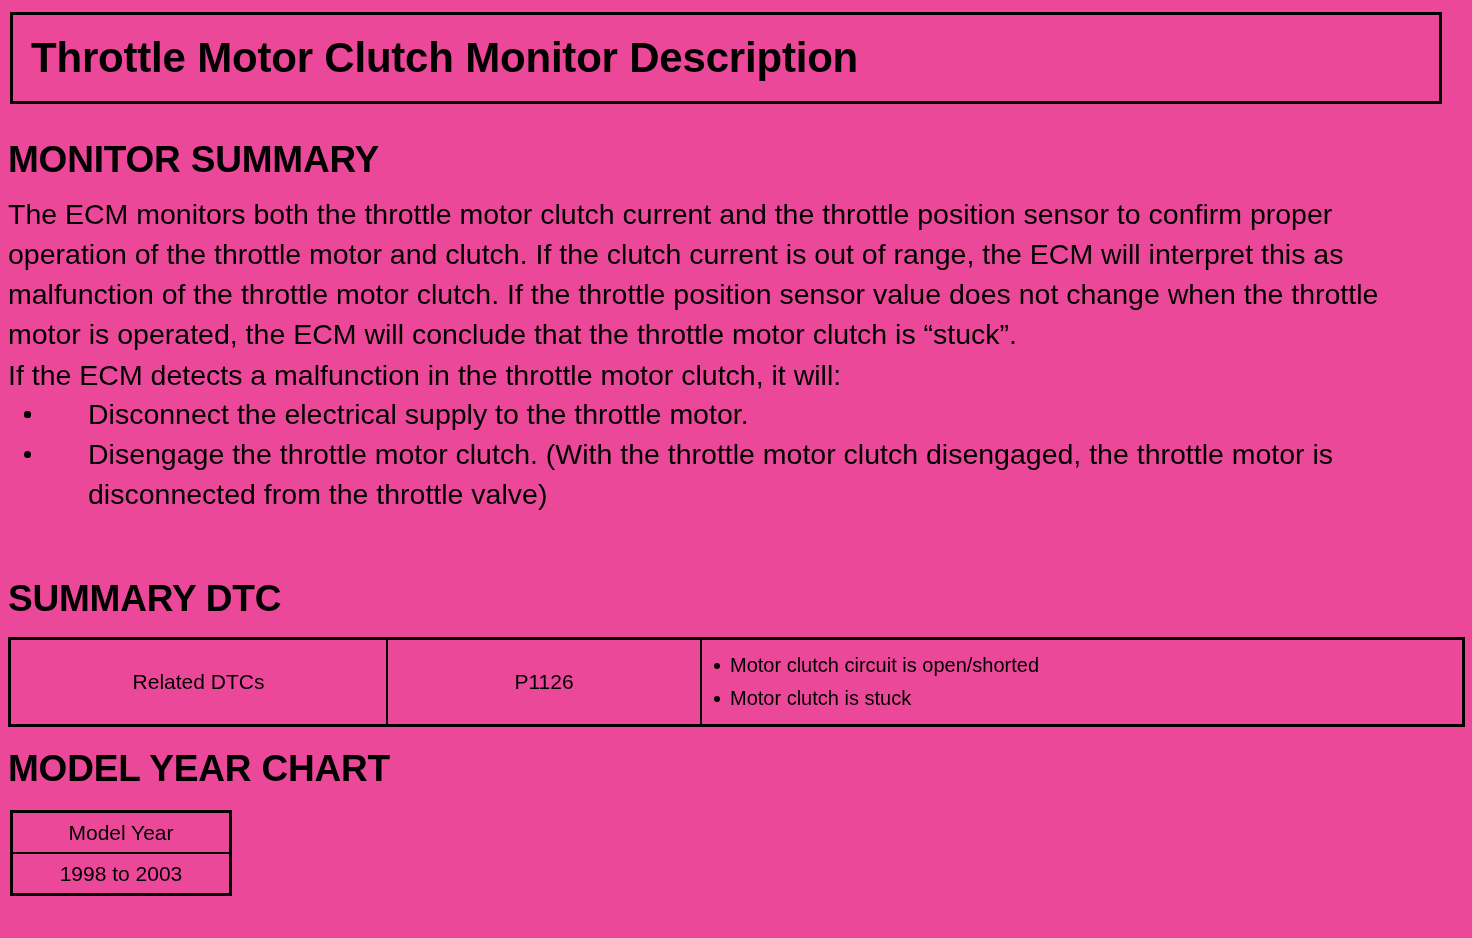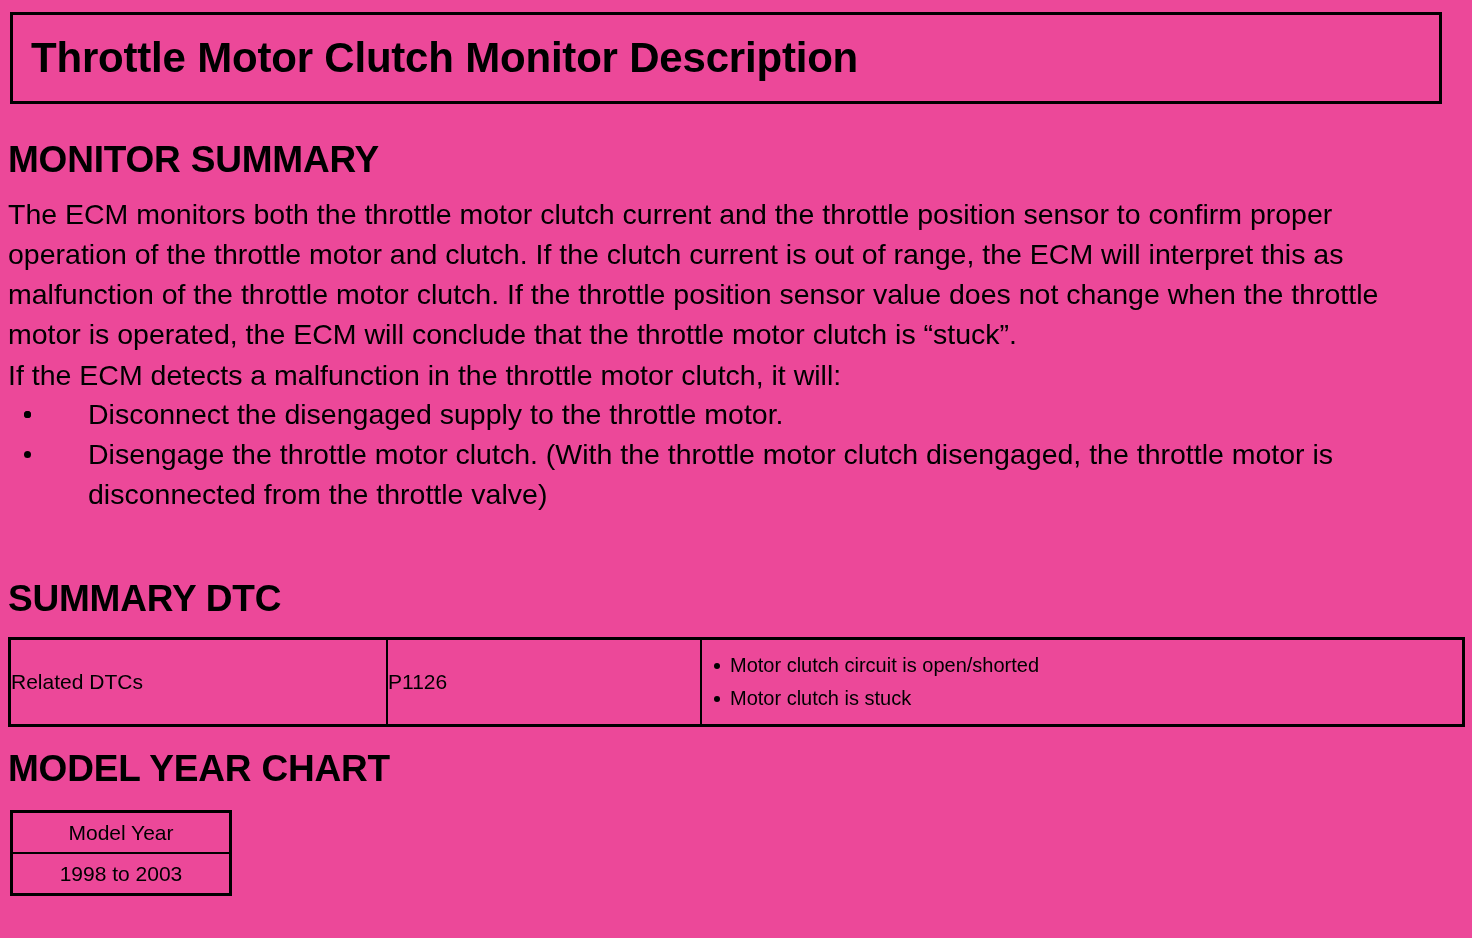--- a/index.html
+++ b/index.html
@@ -122,21 +122,21 @@
     border: 3px solid #000000;
   }
   #table-related-dtc td {
     height: 76px;
   }
   #table-related-dtc .col-label { width: 375px; }
   #table-related-dtc .col-code  { width: 312px; }
   #table-related-dtc .col-desc  { width: 748px; }
 
   .cell-centered {
-    text-align: left;
+    text-align: center;
     font-size: 21px;
     line-height: 1.2;
   }
   .cell-bullets {
     padding: 4px 0 4px 12px !important;
     font-size: 20px;
     line-height: 33px;
   }
   .cell-bullets .row {
     position: relative;
@@ -185,21 +185,21 @@
   <div class="body-block" id="paragraph-lead">
     <p>If the ECM detects a malfunction in the throttle motor clutch, it will:</p>
   </div>
 
   <ul class="bullet-list">
     <li>
       <span class="bullet-dot"></span>
     </li>
     <li>
       <span class="bullet-dot"></span>
-      <span>Disconnect the disengaged supply to the throttle motor.</span>
+      <span>Disconnect the electrical supply to the throttle motor.</span>
     </li>
     <li>
       <span class="bullet-dot"></span>
       <span>Disengage the throttle motor clutch. (With the throttle motor clutch disengaged, the throttle motor is disconnected from the throttle valve)</span>
     </li>
   </ul>
 
   <div class="section-heading" id="heading-related-dtc">SUMMARY DTC</div>
 
   <table class="data-table" id="table-related-dtc">

